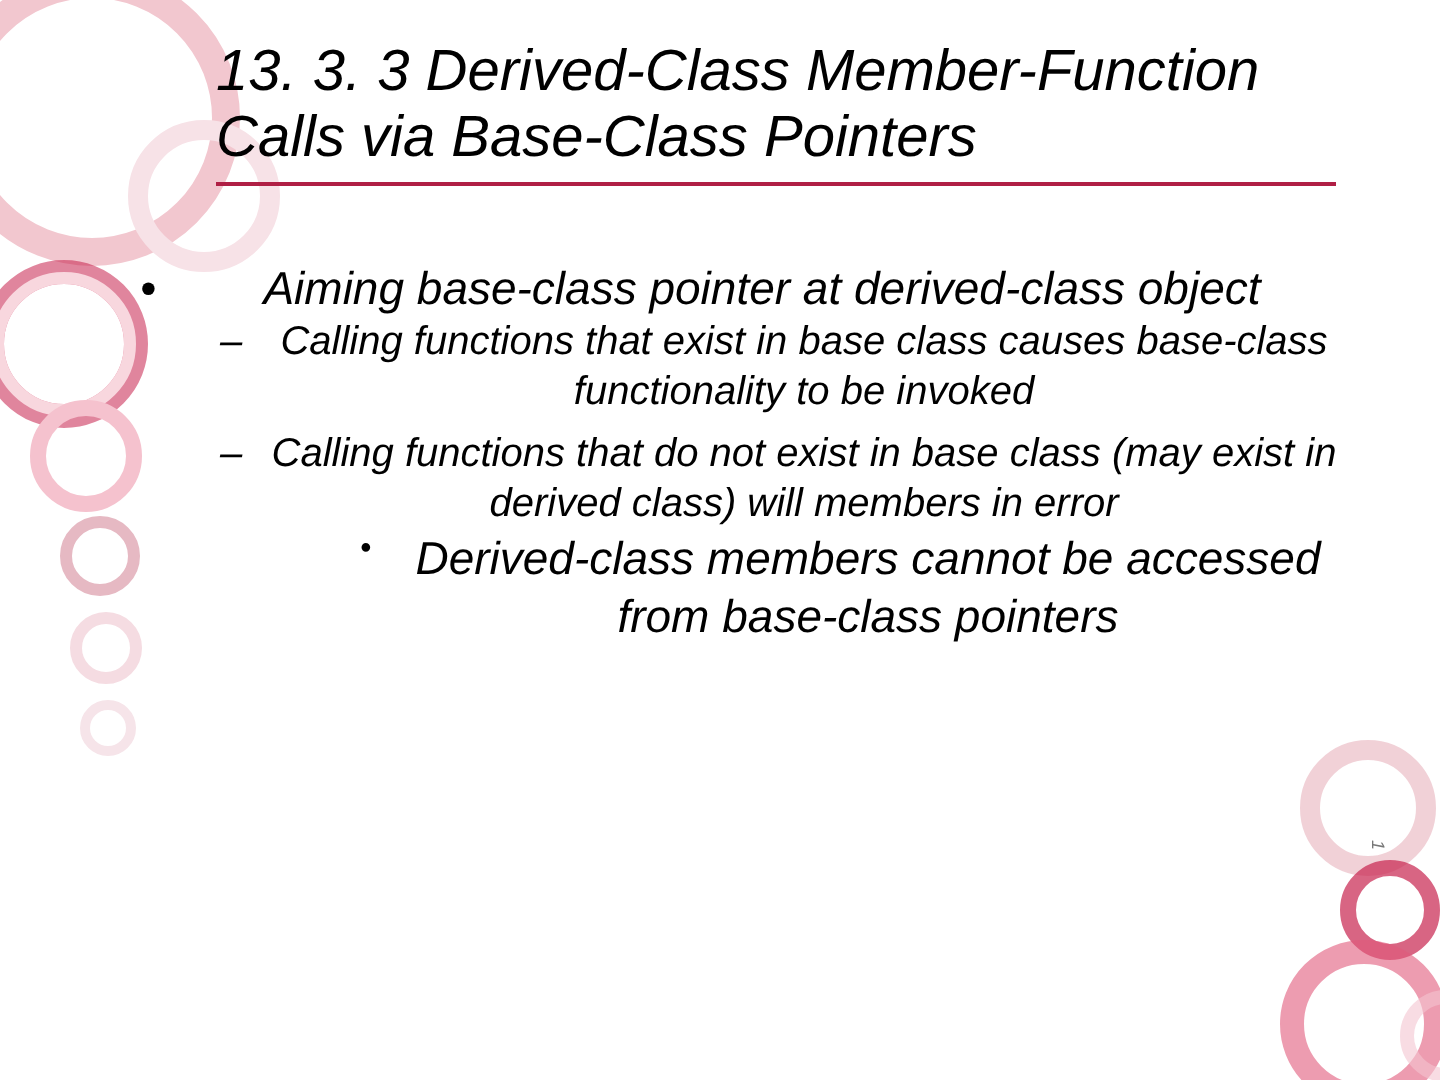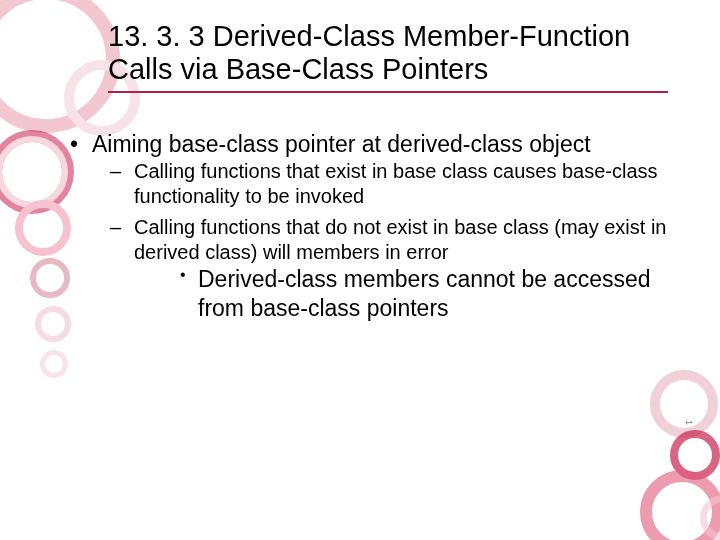--- a/index.html
+++ b/index.html
@@ -8,20 +8,21 @@
     font-family:Arial,Helvetica,sans-serif;
     background:#ffffff;
     position:relative;
     overflow:hidden;
     color:#000;
   }
   .slide{
     position:relative;
     width:720px;height:540px;
     box-sizing:border-box;
+    font-style:italic;
   }
   
   .ring{
     position:absolute;
     border-radius:50%;
     background:transparent;
   }
   .ring.big{width:120px;height:120px;border:14px solid #f2c7cf;left:-28px;top:-15px}
   .ring.big2{width:56px;height:56px;border:10px solid #f7e2e7;left:64px;top:60px}
   .ring.r1{width:60px;height:60px;border:12px solid #c8234e;left:-10px;top:130px;opacity:.55}
@@ -53,20 +54,21 @@
     left:70px;top:130px;
     width:600px;
     font-size:23px;
     line-height:1.25;
   }
   .body ul{list-style:none;margin:0;padding:0}
   .lvl1>li{
     margin-bottom:10px;
     padding-left:22px;
     position:relative;
+    text-align:center;
   }
   .lvl1>li::before{
     content:"•";
     position:absolute;left:0;top:0;
     font-size:23px;
   }
   .lvl2{
     margin-top:10px;
     font-size:20px;
   }

